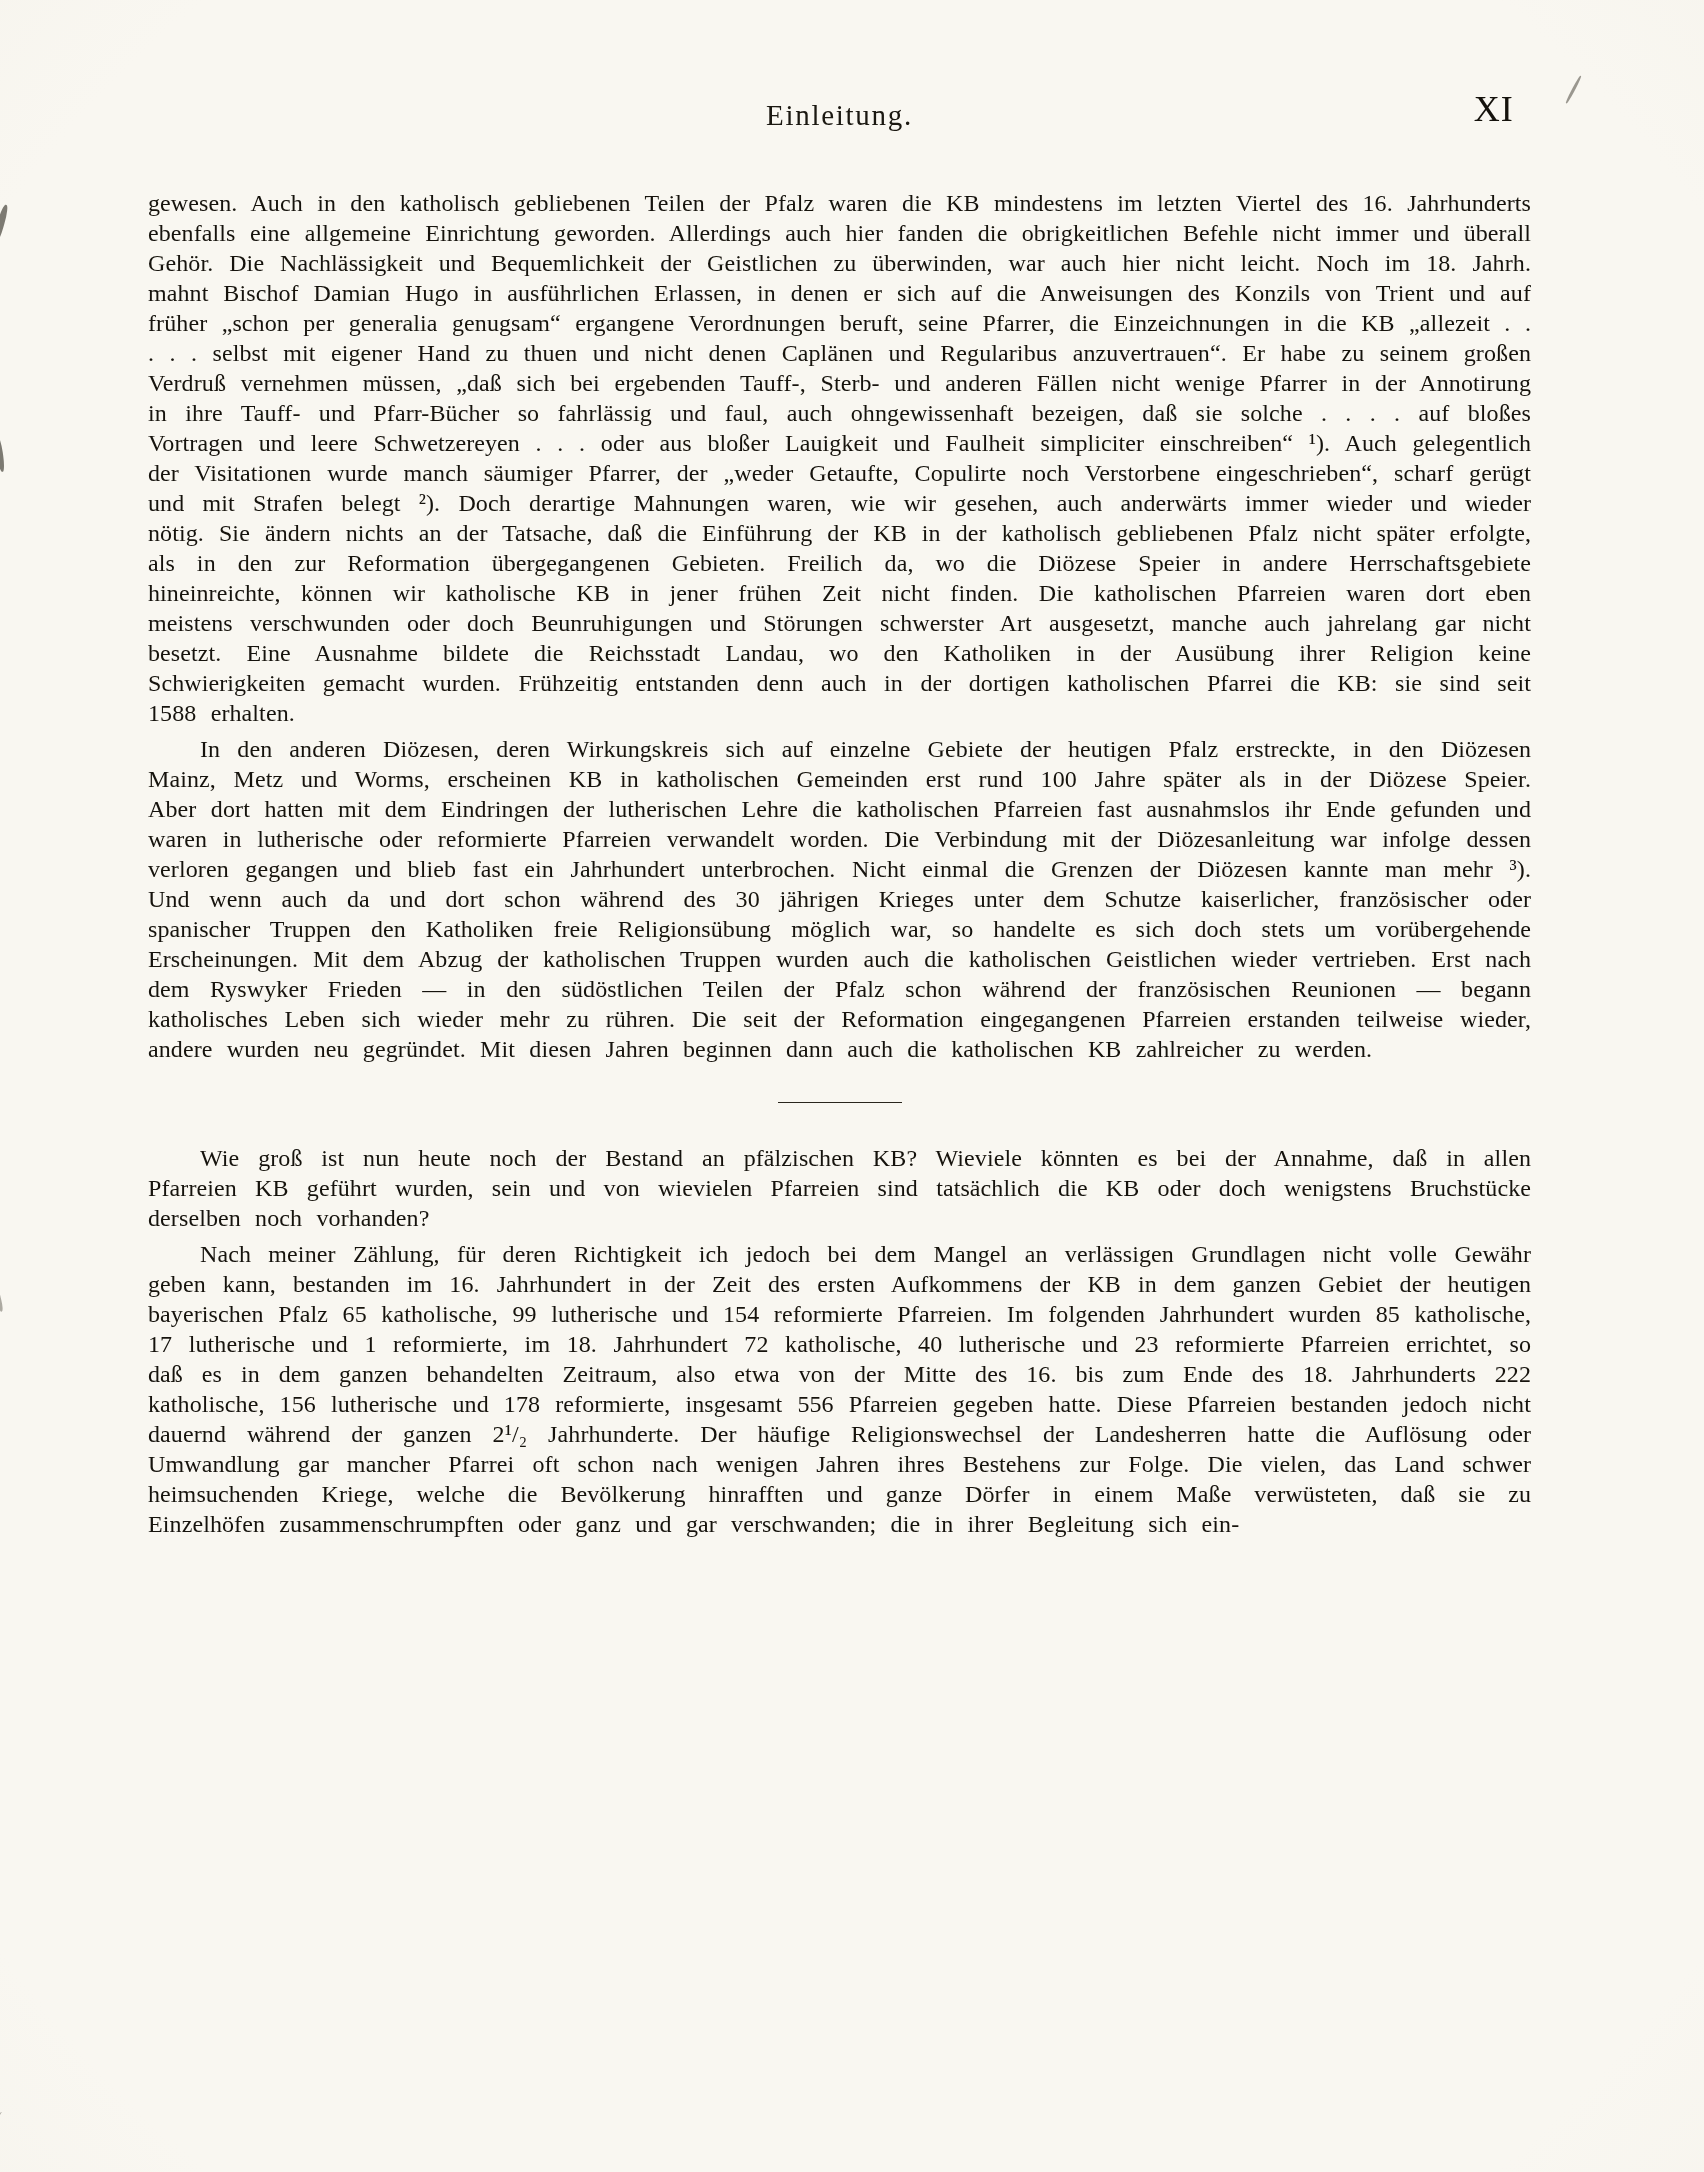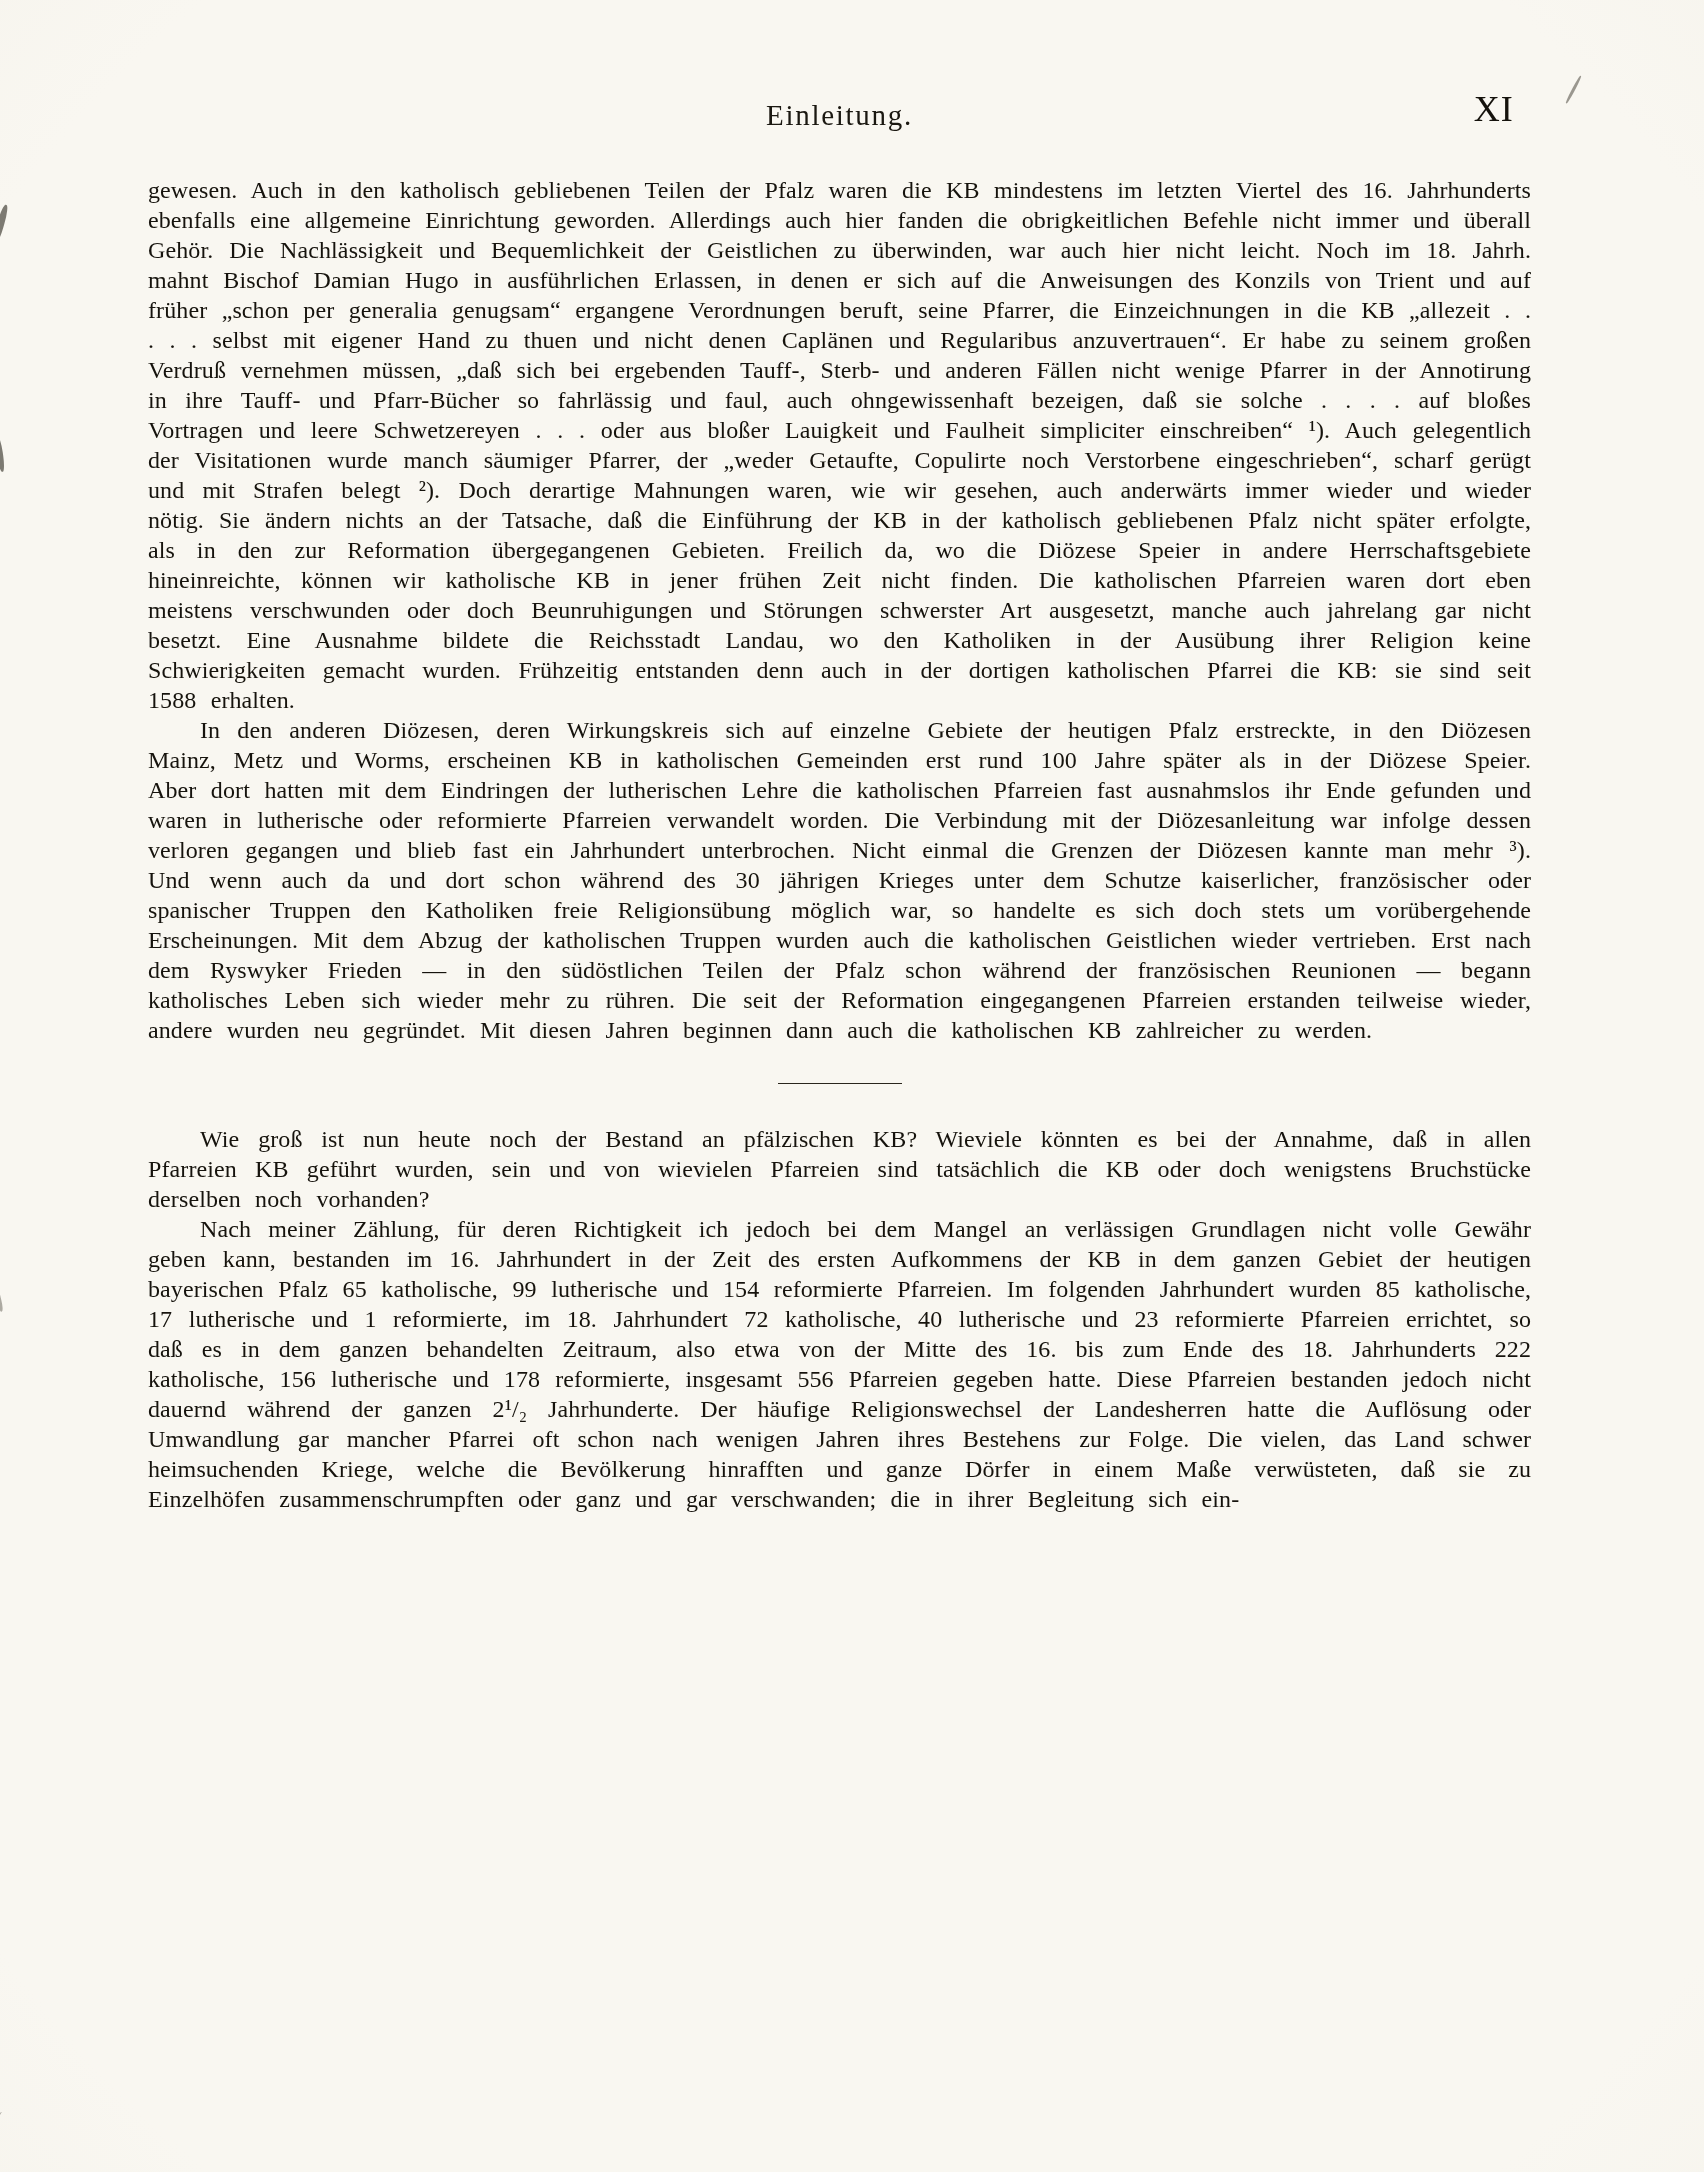--- a/index.html
+++ b/index.html
@@ -37,36 +37,36 @@
     font-size: 36px;
     letter-spacing: 0.9px;
     color: #15120c;
     margin-left: 28px;
   }
 
   
   .text-block {
     position: absolute;
     left: 148px;
-    top: 175px;
+    top: 188px;
     width: 1383px;
     height: 1981px;
     overflow: hidden;
   }
   .para {
     margin: 0;
     font-size: 24px;
     line-height: 30px;
     text-align: justify;
     word-spacing: 0.34em;
     letter-spacing: 0.1px;
     hyphens: none;
   }
   .para.indent { text-indent: 52px; }
-  .para.gap-sm { }
+  .para.gap-sm { margin-top: 6px; }
 
   .divider {
     width: 124px;
     border: 0;
     border-top: 1.7px solid #2a261d;
     margin: 38px auto 40px auto;
   }
 
   
   .artifact {

